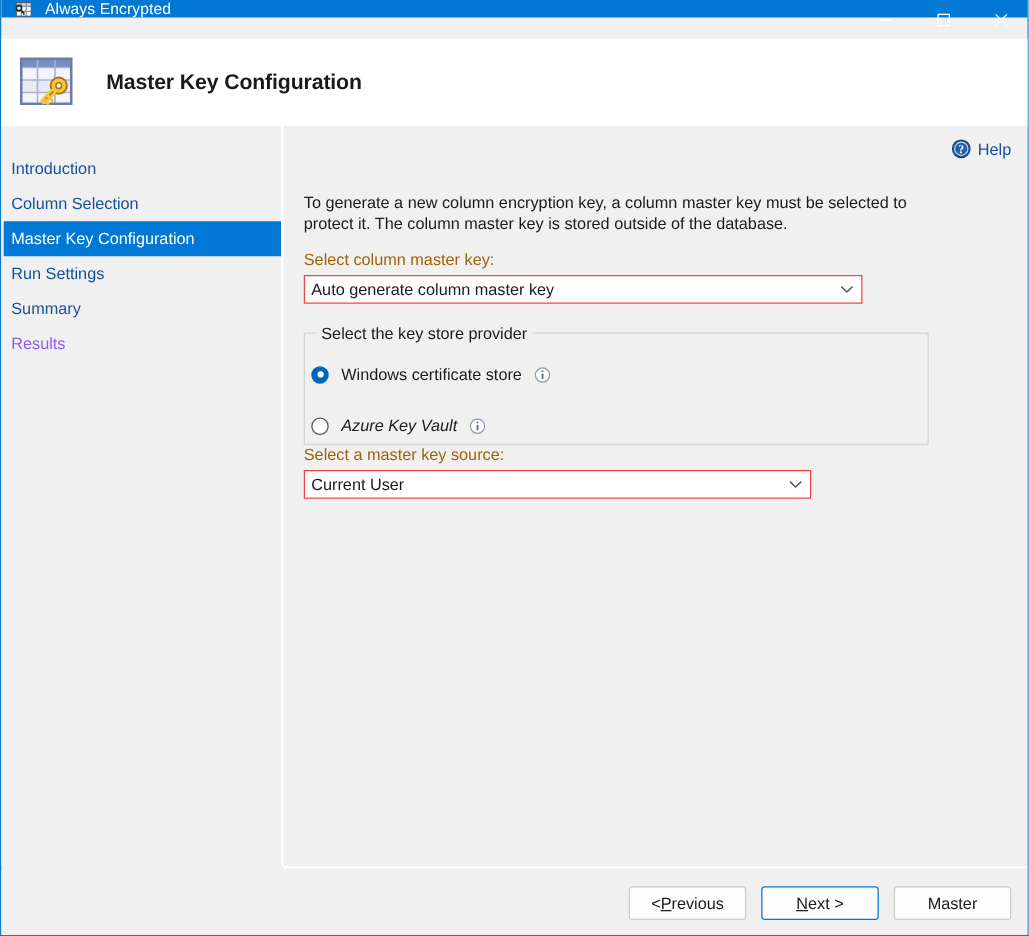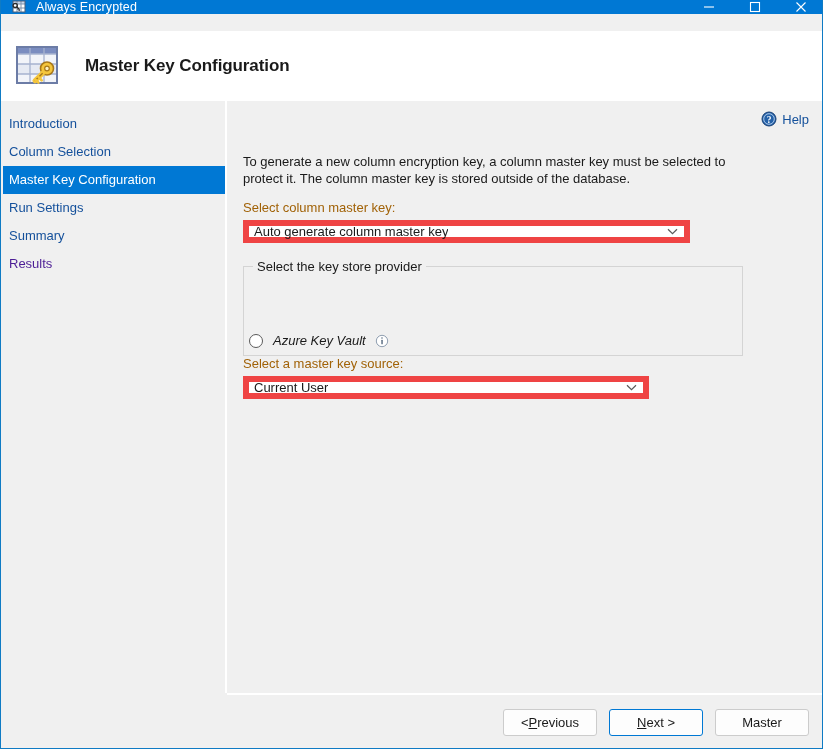--- a/index.html
+++ b/index.html
@@ -24,21 +24,21 @@
   }
 
   
   .titlebar {
     position: absolute;
     left: 0; top: 0;
     width: 823px;
     height: 14px;
     background: #0078d4;
     display: flex;
-    align-items: center;
+    align-items: flex-start;
   }
   .titlebar-icon {
     width: 16px;
     height: 16px;
     margin-left: 10px;
     margin-right: 9px;
     position: relative;
     flex: none;
   }
   .titlebar-title {
@@ -91,41 +91,41 @@
     height: 646px;
     display: block;
   }
 
   .sidebar {
     position: absolute;
     left: 0; top: 0;
     width: 224px;
     height: 592px;
     background: #f0f0f0;
-    padding-top: 9px;
+    padding-top: 20px;
     box-sizing: border-box;
     overflow: hidden;
   }
   .nav-item {
     height: 28px;
     line-height: 28px;
     padding-left: 8px;
     font-size: 13px;
     color: #14509b;
     white-space: nowrap;
     cursor: pointer;
   }
   .nav-item.selected {
     background: #0078d4;
     color: #ffffff;
     margin-left: 2px;
     padding-left: 6px;
   }
   .nav-item.disabled {
-    color: #4c1d95;
+    color: #8b5cf6;
     cursor: default;
   }
 
   .vsep {
     position: absolute;
     left: 224px; top: 0;
     width: 2px;
     height: 592px;
     background: #ffffff;
   }
@@ -171,21 +171,21 @@
   .field-label {
     font-size: 13px;
     color: #a16207;
     margin: 0 0 5px 0;
   }
 
   .combobox {
     position: relative;
     height: 23px;
     background: #ffffff;
-    border: 6px solid #ef4444;
+    border: 1px solid #ef4444;
     box-sizing: border-box;
     display: flex;
     align-items: center;
     cursor: default;
   }
   .combobox .cb-text {
     font-size: 13px;
     color: #1a1a1a;
     padding-left: 5px;
     white-space: nowrap;
@@ -398,20 +398,29 @@
           <span class="cb-arrow">
             <svg width="11" height="7" viewBox="0 0 11 7">
               <path d="M1 1.3L5.5 5.6 10 1.3" fill="none" stroke="#5a5a5a" stroke-width="1.2"></path>
             </svg>
           </span>
         </div>
 
         <div class="groupbox">
           <div class="groupbox-legend">Select the key store provider</div>
 
+          <div class="radio-row r1 checked">
+            <span class="radio-outer"></span>
+            <span class="radio-label">Windows certificate store</span>
+            <svg class="info-icon" viewBox="0 0 16 16">
+              <circle cx="8" cy="8" r="6.5" fill="#ffffff" stroke="#8a9aad" stroke-width="1.1"></circle>
+              <circle cx="8" cy="4.6" r="0.95" fill="#5d7085"></circle>
+              <rect x="7.2" y="6.6" width="1.7" height="5.1" rx="0.6" fill="#5d7085"></rect>
+            </svg>
+          </div>
 
           <div class="radio-row r2">
             <span class="radio-outer"></span>
             <span class="radio-label">Azure Key Vault</span>
             <svg class="info-icon" viewBox="0 0 16 16">
               <circle cx="8" cy="8" r="6.5" fill="#ffffff" stroke="#8a9aad" stroke-width="1.1"></circle>
               <circle cx="8" cy="4.6" r="0.95" fill="#5d7085"></circle>
               <rect x="7.2" y="6.6" width="1.7" height="5.1" rx="0.6" fill="#5d7085"></rect>
             </svg>
           </div>

